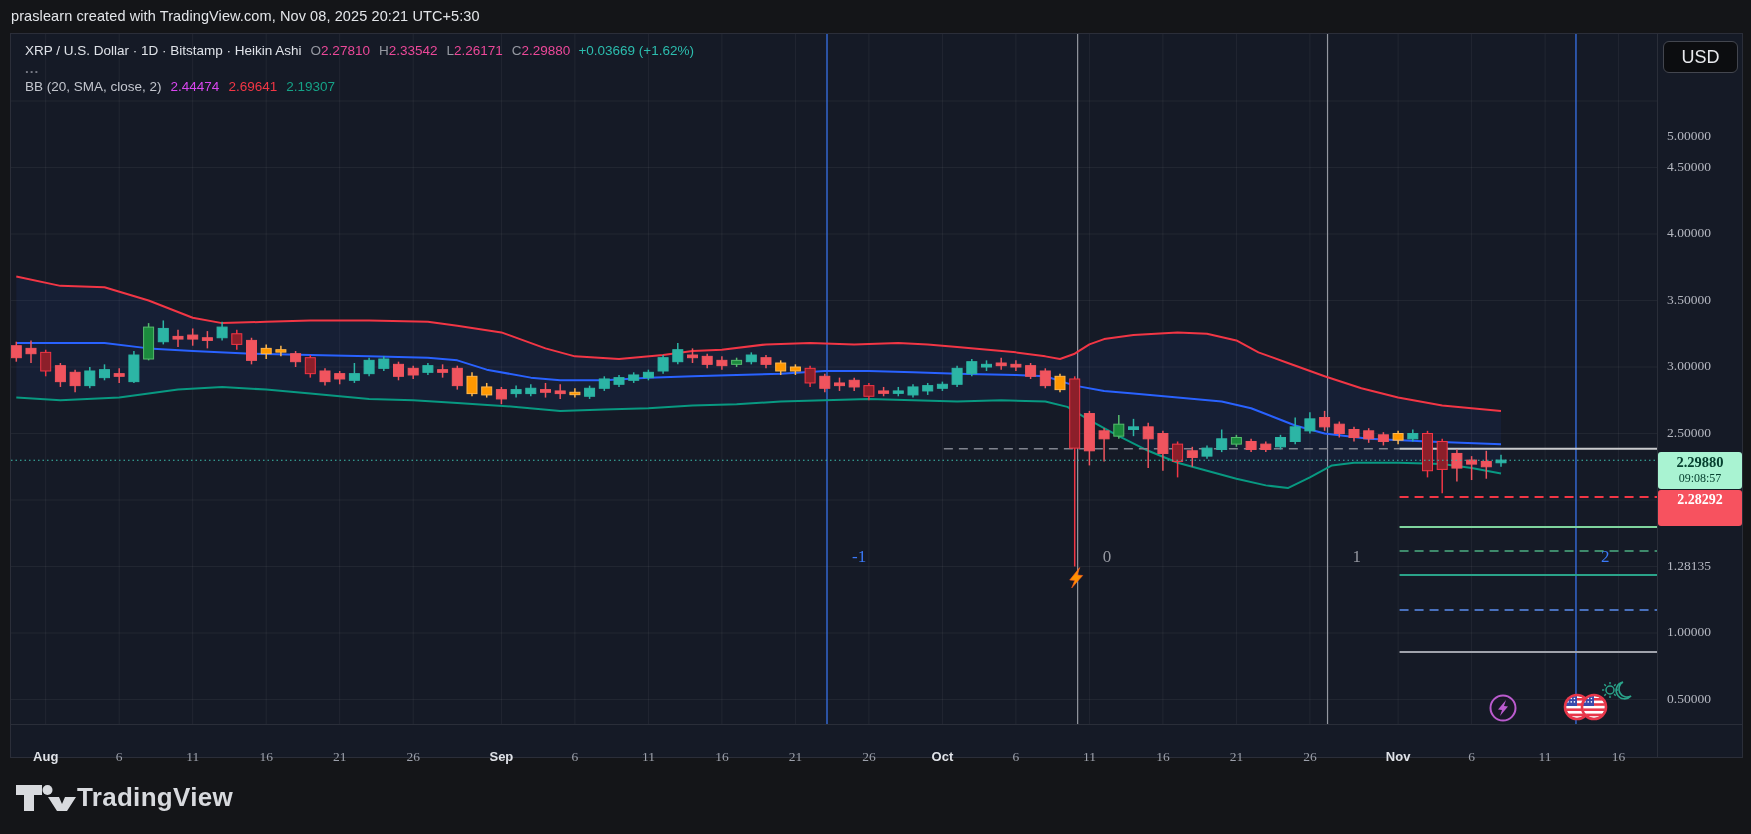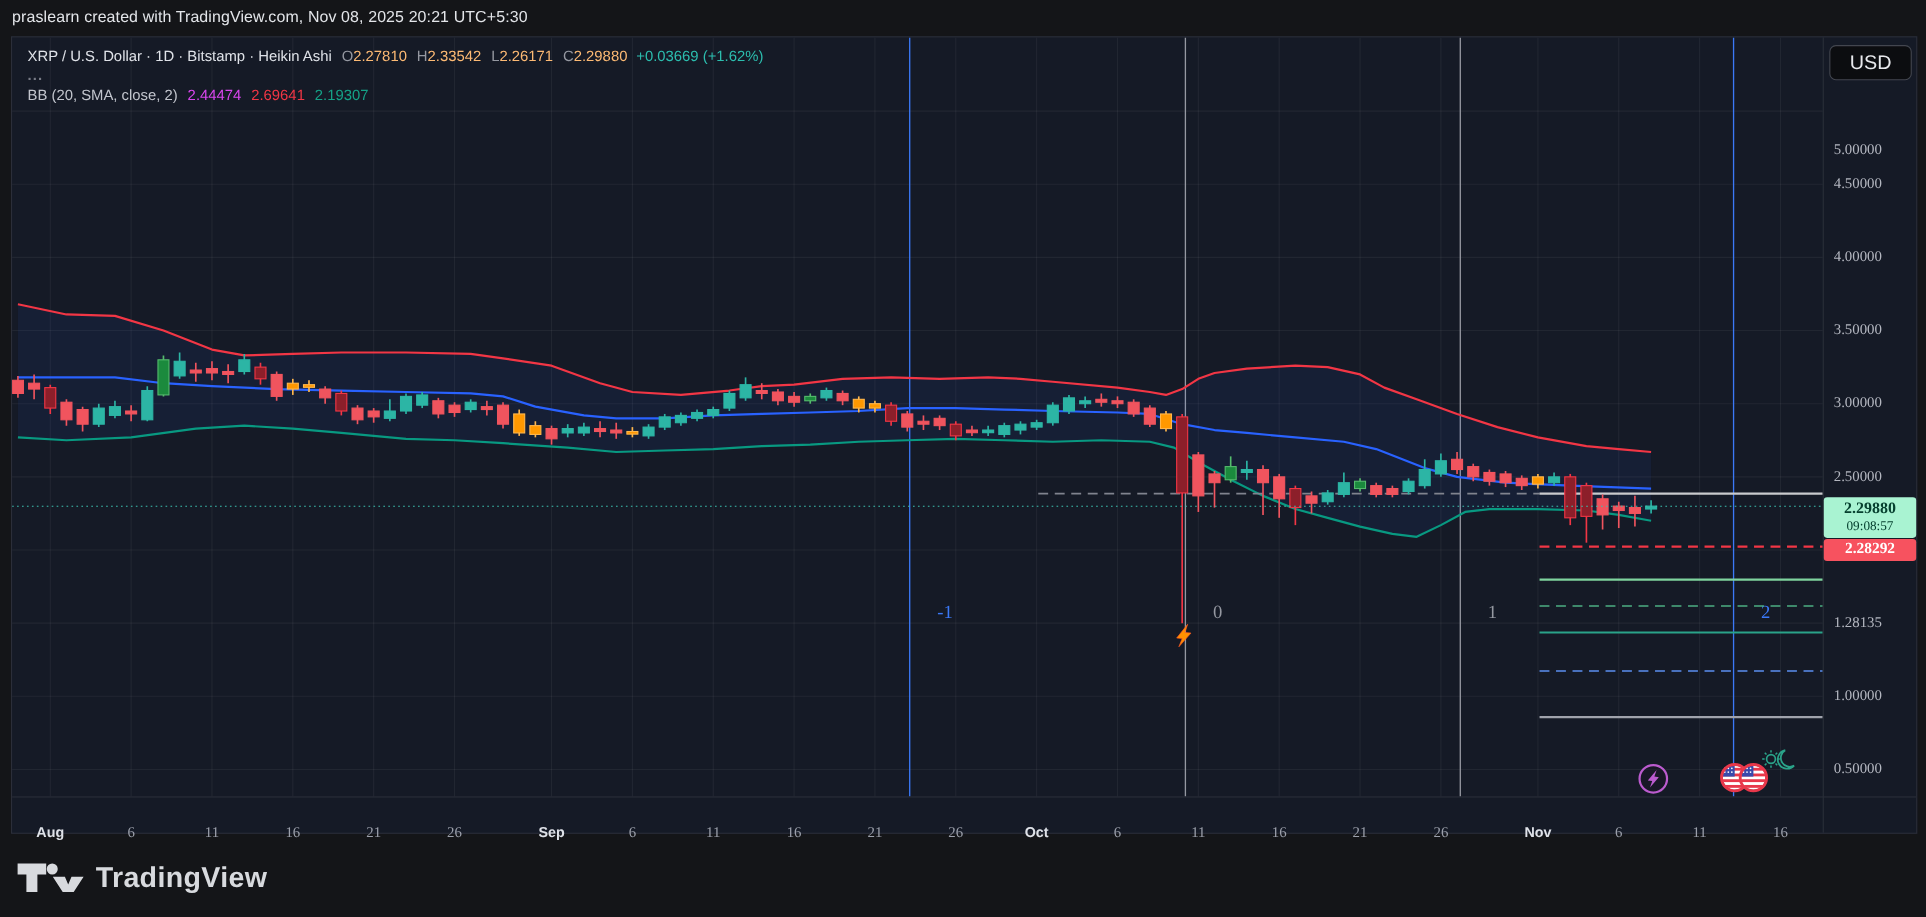--- a/index.html
+++ b/index.html
@@ -10,45 +10,45 @@
   .topbar span{position:absolute;left:11px;top:8px;font-size:14.5px;color:#e3e5e9;letter-spacing:.1px;}
   
   .widget{position:absolute;left:10px;top:33px;width:1733px;height:725px;background:#151a26;
           border:1px solid #2b2e39;box-sizing:border-box;}
   .chart-svg{position:absolute;left:0;top:0;}
   
   .legend{position:absolute;left:14px;top:9px;z-index:5;font-size:13.5px;color:#dfe2e8;white-space:nowrap;}
   .legend .row2{margin-top:4px;color:#787b86;font-weight:bold;letter-spacing:1px;line-height:14px;}
   .legend .row3{margin-top:3px;color:#c2c5cd;}
   .olab{color:#9598a1;margin-left:9px;}
-  .oval{color:#fdba74;}
+  .oval{color:#ec4899;}
   .chg{color:#2cbdae;margin-left:8px;}
   .bbv{margin-left:9px;}
   
   .usd-btn{position:absolute;left:1652px;top:7px;width:73px;height:30px;z-index:6;background:#0c0d10;
            border:1px solid #43464f;border-radius:6px;color:#e8e9ed;font-size:18px;display:flex;
            align-items:center;justify-content:center;cursor:pointer;}
   
   .price-axis{position:absolute;left:1646px;top:0;width:85px;height:723px;border-left:1px solid #2a2e39;z-index:4;}
   .pal{position:absolute;left:9px;height:18px;font-family:"Liberation Serif",serif;font-size:13.5px;color:#b4b7c0;}
   
   .time-axis{position:absolute;left:0;top:690px;width:1731px;height:33px;border-top:1px solid #2a2e39;z-index:3;}
   .tal{position:absolute;top:24px;width:44px;text-align:center;font-family:"Liberation Serif",serif;
        font-size:13.5px;color:#9ca0ab;}
   .tal.month{font-family:"Liberation Sans",sans-serif;font-weight:bold;color:#dfe2e8;font-size:13px;}
   
   .tag{position:absolute;left:1647px;width:84px;z-index:7;border-radius:3px;
        font-family:"Liberation Serif",serif;text-align:center;}
   .tag-last{top:418px;height:37px;color:#06402f;}
   .tag-last .p{font-size:14.5px;font-weight:bold;padding-top:2px;}
   .tag-last .cd{font-size:12px;}
-  .tag-alert{top:456px;height:20px;color:#fff;font-size:14px;font-weight:bold;line-height:20px;}
+  .tag-alert{top:456px;height:36px;color:#fff;font-size:14px;font-weight:bold;line-height:20px;}
   
   .bottombar{position:absolute;left:0;top:758px;width:1751px;height:76px;}
-  .logo{position:absolute;left:15px;top:24px;display:flex;align-items:center;gap:10px;}
+  .logo{position:absolute;left:15px;top:24px;display:flex;align-items:center;}
   .logo-text{font-size:26px;font-weight:bold;color:#d8dade;letter-spacing:.3px;}
 </style>
 </head>
 <body>
 
 <div class="page">
 
   <div class="topbar">
     <span>praslearn created with TradingView.com, Nov 08, 2025 20:21 UTC+5:30</span>
   </div>

